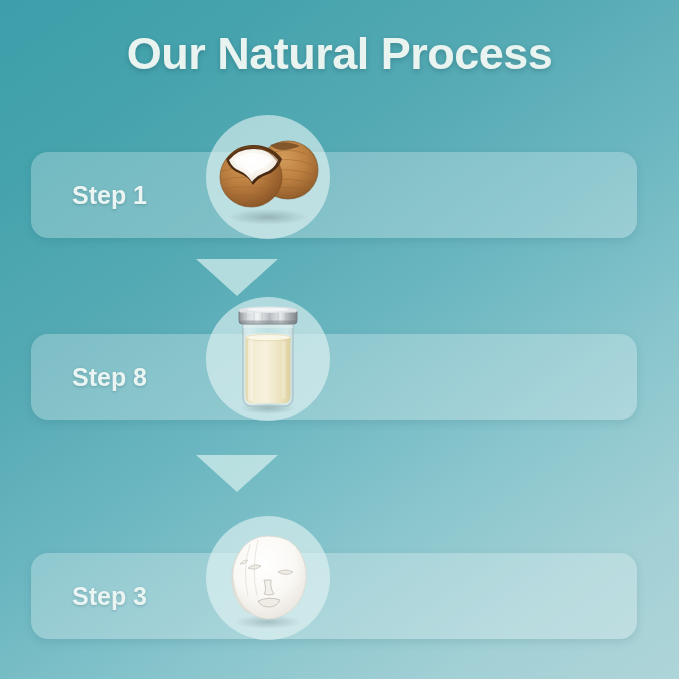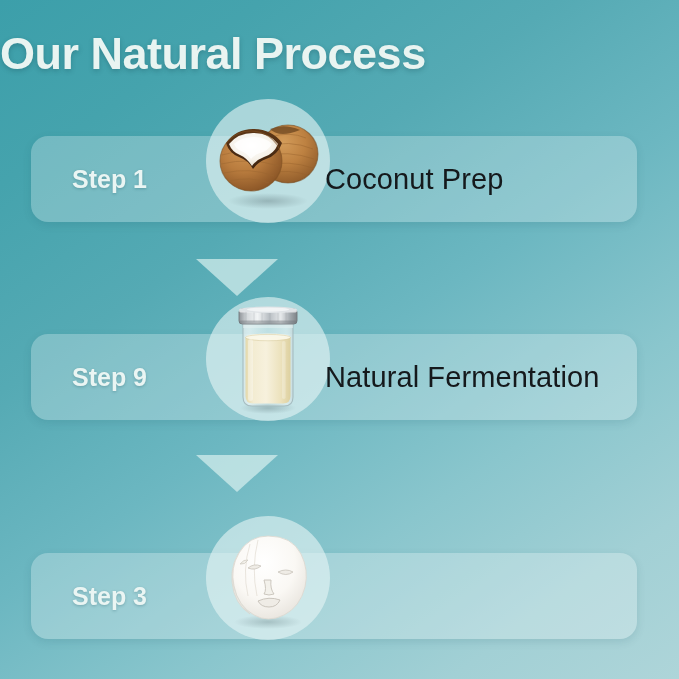--- a/index.html
+++ b/index.html
@@ -28,37 +28,38 @@
         #aed5d9 100%);
     overflow: hidden;
   }
 
   
   .title {
     position: absolute;
     left: 0;
     top: 30px;
     width: 679px;
+    text-align: center;
     font-size: 45px;
     font-weight: bold;
     letter-spacing: -0.5px;
     color: #e9f4f1;
     text-shadow: 0 2px 5px rgba(20,70,80,0.30);
     line-height: 1.05;
     white-space: nowrap;
   }
 
   
   .step-row {
     position: absolute;
     left: 31px;
     width: 606px;
     height: 86px;
   }
-  .step-row.r1 { top: 136px; text-align: right; }
+  .step-row.r1 { top: 152px; text-align: right; }
   .step-row.r2 { top: 334px; }
   .step-row.r3 { top: 553px; }
 
   .step-card {
     position: absolute;
     left: 0;
     top: 0;
     width: 606px;
     height: 86px;
     border-radius: 17px;
@@ -211,30 +212,29 @@
                  q17 0 25 11
                  q-4 10 -14 13
                  q-8 3 -12 9
                  q-5 -8 -12 -11
                  q-8 -3 -11 -11 z" fill="url(#fleshG)"></path>
         <path d="M28 45 q8 -7 19 -7 q13 0 19 7 q-4 7 -12 9 q-6 2 -9 6 q-4 -6 -10 -8 q-5 -2 -7 -7 z" fill="#ffffff" opacity="0.75"></path>
         <ellipse cx="45" cy="62" rx="31" ry="30" fill="none" stroke="#805123" stroke-width="1.1" opacity="0.6"></ellipse>
       </svg>
     </div>
 
-    <div class="step-label">Coconut Prep</div>
   </div>
 
   <div class="arrow a1">
     <div class="tri"></div>
   </div>
 
   <div class="step-row r2">
     <div class="step-card"></div>
-    <div class="step-number">Step 9</div>
+    <div class="step-number">Step 8</div>
 
     <div class="icon-well">
       <div class="icon-disc"></div>
       <svg class="icon-art" viewBox="0 0 124 124">
         <defs>
           <linearGradient id="lidG" x1="0" y1="0" x2="1" y2="0">
             <stop offset="0%" stop-color="#8e9398"></stop>
             <stop offset="14%" stop-color="#d6dadd"></stop>
             <stop offset="32%" stop-color="#f2f4f5"></stop>
             <stop offset="52%" stop-color="#b8bec3"></stop>
@@ -297,21 +297,20 @@
           <line x1="56" y1="14" x2="56" y2="25"></line>
           <line x1="64" y1="14" x2="64" y2="25"></line>
           <line x1="72" y1="14" x2="72" y2="25"></line>
           <line x1="80" y1="14" x2="80" y2="25"></line>
         </g>
         <ellipse cx="62" cy="12.8" rx="29" ry="3.2" fill="#dfe3e6"></ellipse>
         <ellipse cx="62" cy="12.6" rx="21" ry="2.1" fill="#f6f8f9" opacity="0.8"></ellipse>
       </svg>
     </div>
 
-    <div class="step-label">Natural Fermentation</div>
   </div>
 
   <div class="arrow a2">
     <div class="tri"></div>
   </div>
 
   <div class="step-row r3">
     <div class="step-card"></div>
     <div class="step-number">Step 3</div>
 

